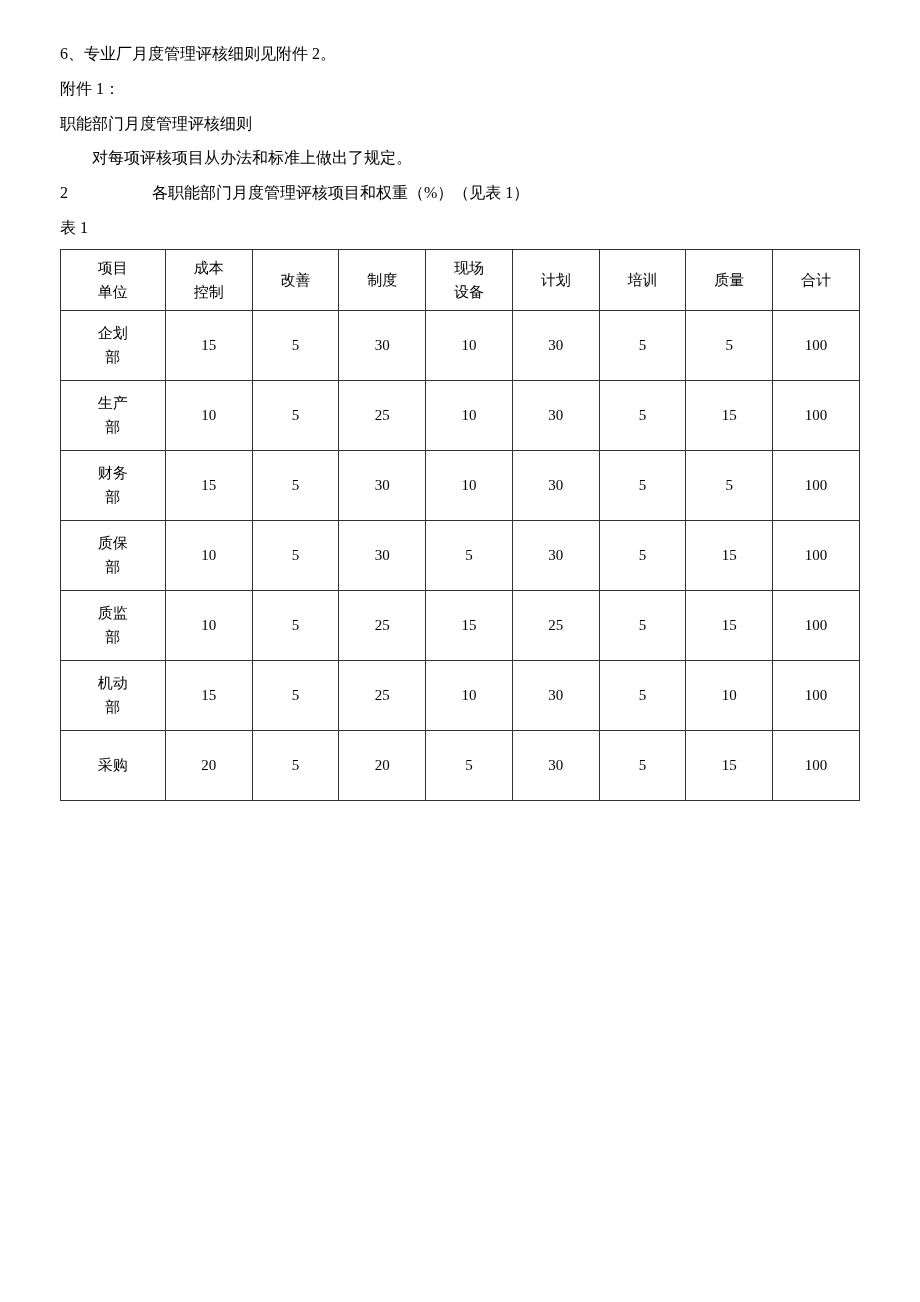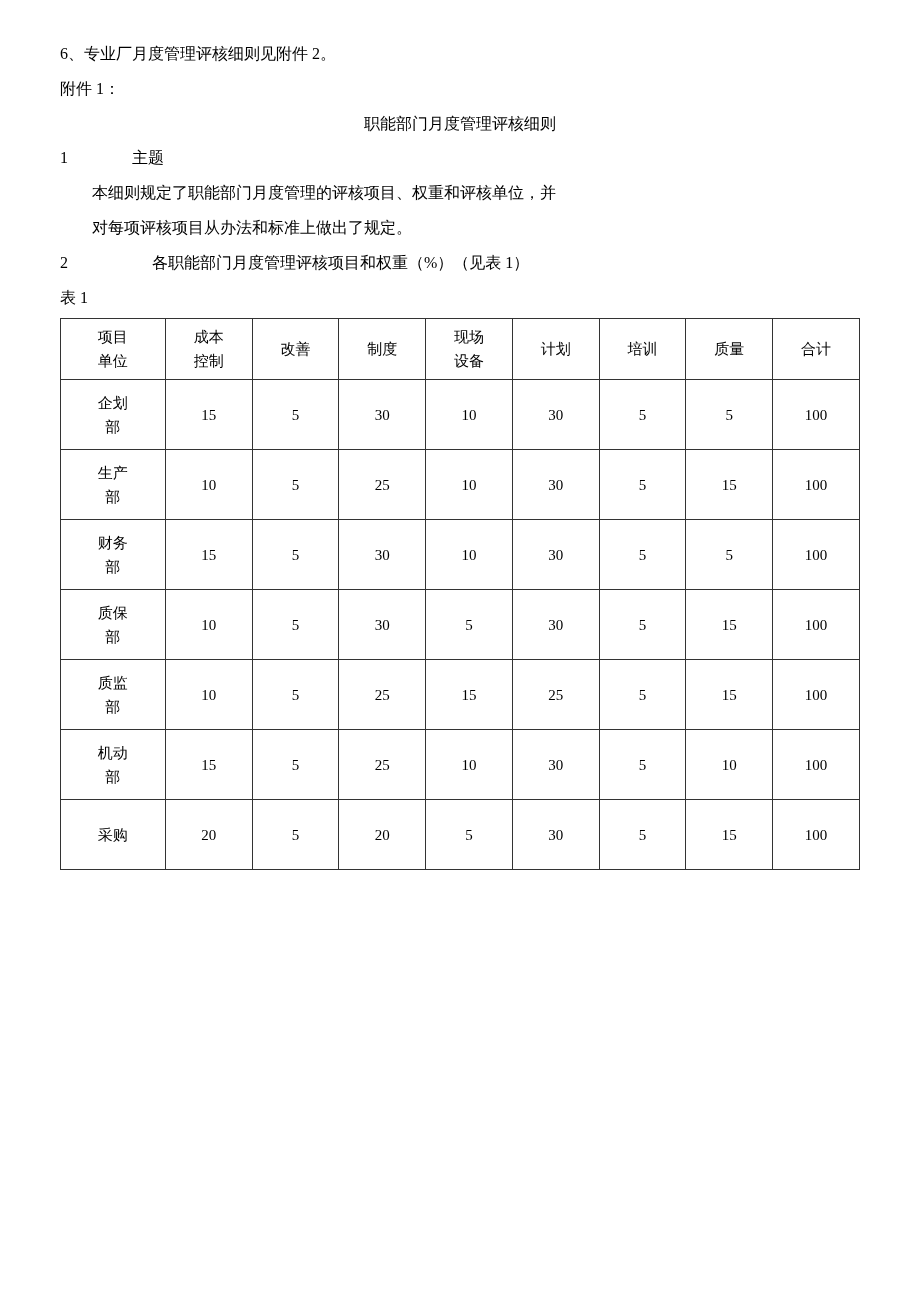--- a/index.html
+++ b/index.html
@@ -20,21 +20,21 @@
       width: 100%;
     }
     .paragraph {
       margin-bottom: 6px;
       line-height: 1.8;
     }
     .indent {
       text-indent: 2em;
     }
     .center {
-      text-align: center;
+      text-align: left;
     }
     .table-label {
       margin-bottom: 6px;
       line-height: 1.8;
     }
     table {
       border-collapse: collapse;
       width: 100%;
       margin-top: 6px;
     }
@@ -64,26 +64,21 @@
 </head>
 <body>
 
 <div class="content-area">
 
   <div class="paragraph">6、专业厂月度管理评核细则见附件 2。</div>
   <div class="paragraph">附件 1：</div>
 
   <div class="paragraph center">职能部门月度管理评核细则</div>
 
-  <div class="paragraph">
-    <span class="section-num">1</span>
-    <span>主题</span>
-  </div>
-
-  <div class="paragraph indent">本细则规定了职能部门月度管理的评核项目、权重和评核单位，并</div>
+
   <div class="paragraph indent">对每项评核项目从办法和标准上做出了规定。</div>
 
   <div class="paragraph">
     <span>2</span>
     <span style="margin-left: 80px;">各职能部门月度管理评核项目和权重（%）（见表 1）</span>
   </div>
 
   <div class="table-label">表 1</div>
 
   <table>

